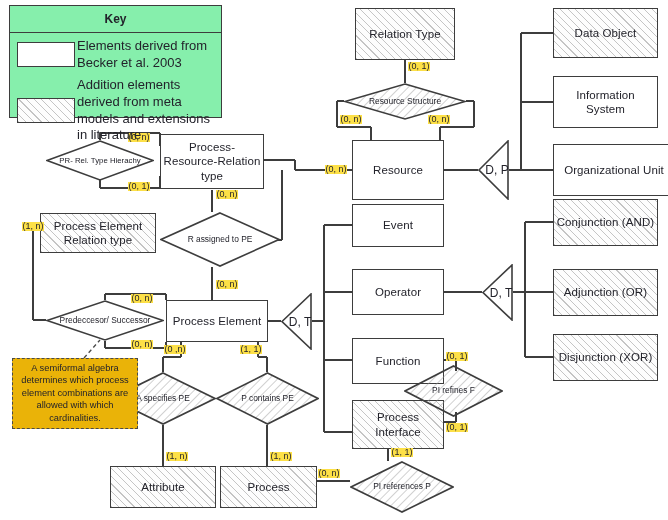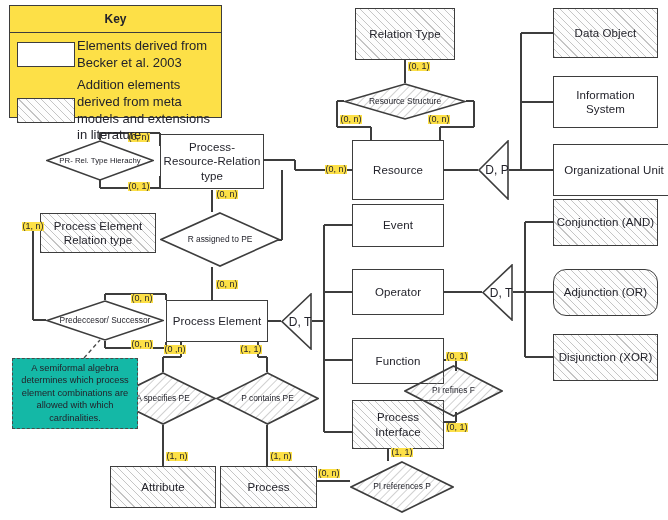--- a/index.html
+++ b/index.html
@@ -102,21 +102,21 @@
   }
   
   #key {
     position: absolute;
     left: 9px;
     top: 5px;
     width: 213px;
     height: 113px;
     box-sizing: border-box;
     border: 1.6px solid #3d3d3d;
-    background: #fde047;
+    background: #86efac;
     z-index: 8;
   }
   #key-title {
     height: 26px;
     border-bottom: 1.6px solid #3d3d3d;
     display: flex;
     align-items: center;
     justify-content: center;
     font-size: 12px;
     font-weight: bold;
@@ -152,21 +152,21 @@
   }
   
   #note {
     position: absolute;
     left: 12px;
     top: 358px;
     width: 126px;
     box-sizing: border-box;
     border: 1.4px dashed #4a4a4a;
     border-top-width: 1.4px;
-    background: #14b8a6;
+    background: #eab308;
     font-size: 9.3px;
     line-height: 1.34;
     text-align: center;
     color: #23232b;
     padding: 3px 4px 4px 4px;
     z-index: 7;
   }
 </style>
 </head>
 <body>
@@ -304,21 +304,21 @@
   <div class="ent" style="left:352px;top:204px;width:92px;height:43px;">Event</div>
 
   <div class="ent" style="left:352px;top:269px;width:92px;height:46px;">Operator</div>
 
   <div class="ent" style="left:352px;top:338px;width:92px;height:46px;">Function</div>
 
   <div class="ent hatch" style="left:352px;top:400px;width:92px;height:49px;">Process Interface</div>
 
   <div class="ent hatch" style="left:553px;top:199px;width:105px;height:47px;">Conjunction (AND)</div>
 
-  <div class="ent hatch" style="left:553px;top:269px;width:105px;height:47px;border-radius:13px;">Adjunction (OR)</div>
+  <div class="ent hatch" style="left:553px;top:269px;width:105px;height:47px;">Adjunction (OR)</div>
 
   <div class="ent hatch" style="left:553px;top:334px;width:105px;height:47px;text-align:right;">Disjunction (XOR)</div>
 
   <div class="ent hatch" style="left:110px;top:466px;width:106px;height:42px;">Attribute</div>
 
   <div class="ent hatch" style="left:220px;top:466px;width:97px;height:42px;">Process</div>
 
   <div class="rel" style="left:344px;top:83px;width:122px;height:37px;">
     <svg class="dia" viewBox="0 0 122 37" preserveAspectRatio="none">
       <defs>

